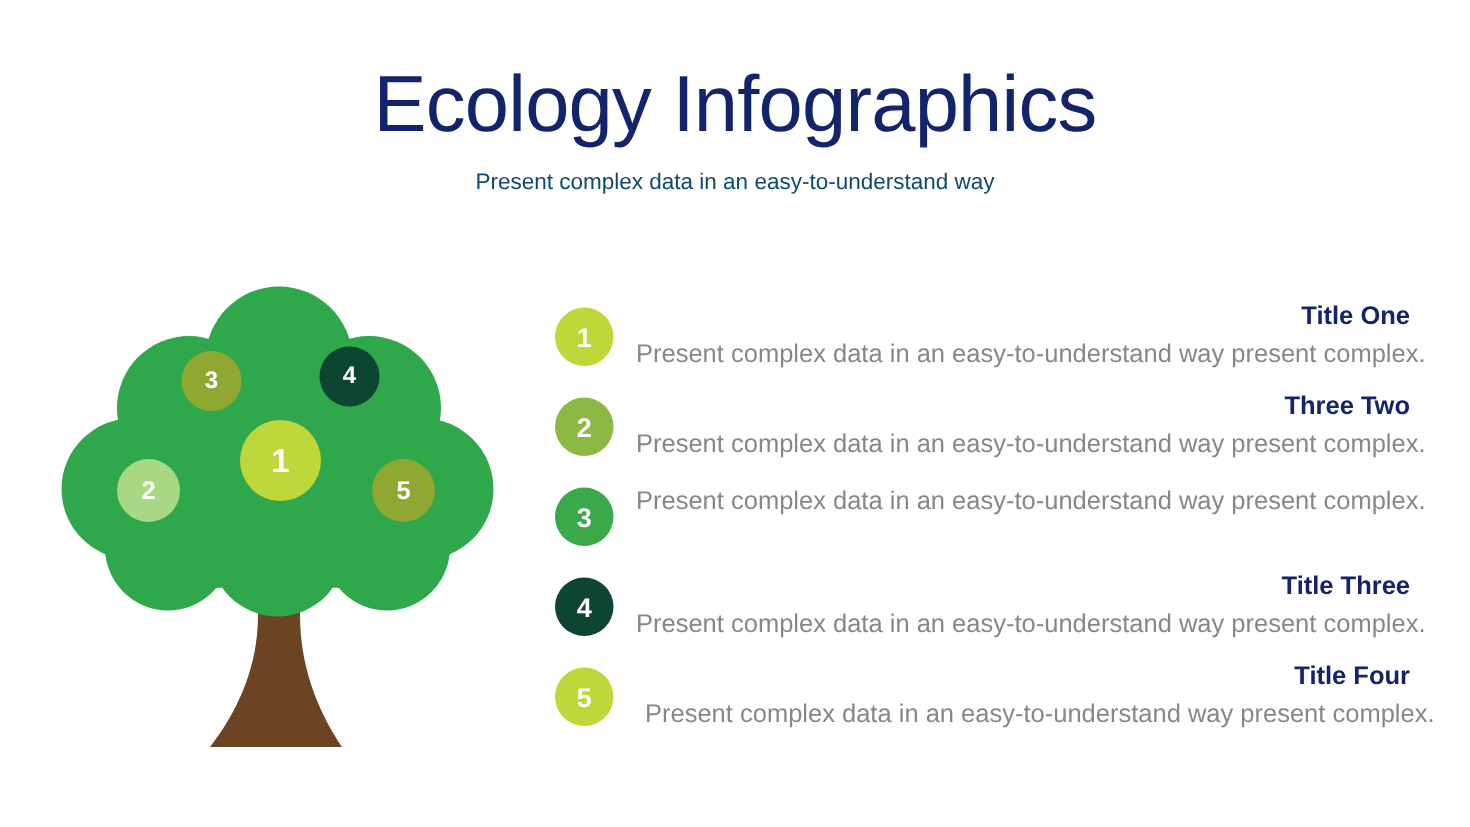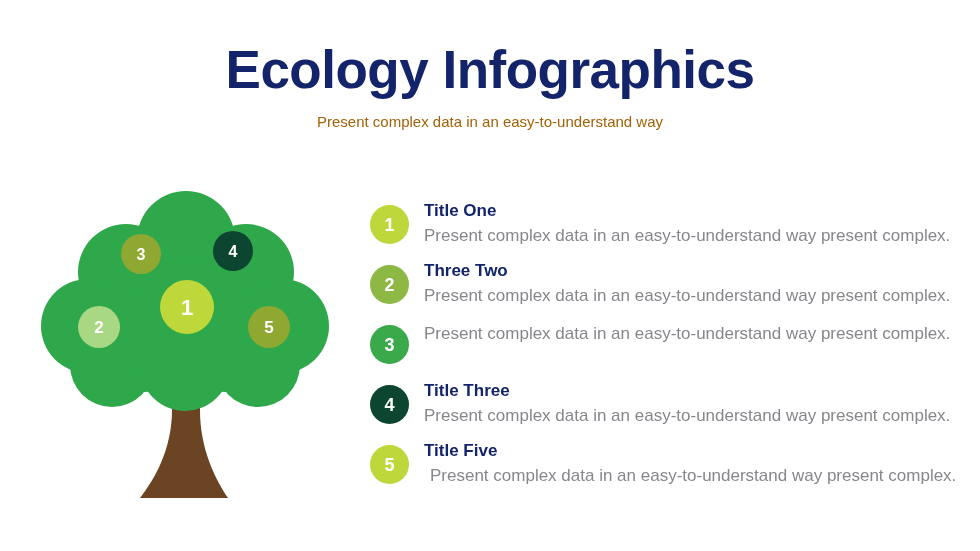--- a/index.html
+++ b/index.html
@@ -23,31 +23,31 @@
     position: absolute;
     left: 0;
     top: 40px;
     width: 980px;
     text-align: center;
   }
   .deck-title {
     margin: 0;
     font-size: 53px;
     line-height: 60px;
-    font-weight: 700;
+    font-weight: 400;
     letter-spacing: -0.5px;
     color: #14246b;
     font-family: "Liberation Sans", sans-serif;
   }
   .deck-subtitle {
     margin: 12px 0 0 0;
     font-size: 15px;
     line-height: 20px;
     font-weight: 400;
-    color: #a16207;
+    color: #0c4a6e;
   }
 
   
   .tree-wrap {
     position: absolute;
     left: 40px;
     top: 180px;
     width: 290px;
     height: 335px;
   }
@@ -95,20 +95,21 @@
   .item-body {
     margin-left: 54px;
     padding-top: 2px;
   }
   .item-title {
     margin: 0;
     font-size: 17px;
     line-height: 22px;
     font-weight: 700;
     color: #14246b;
+    text-align: right;
   }
   .item-desc {
     margin: 5px 0 0 0;
     font-size: 17px;
     line-height: 18px;
     font-weight: 400;
     color: #85878c;
     white-space: nowrap;
   }
   .item-desc.indented {
@@ -220,19 +221,19 @@
         <p class="item-title">Title Three</p>
         <p class="item-desc">Present complex data in an easy-to-understand way present complex.</p>
       </div>
     </div>
 
     <div class="list-item">
       <div class="item-badge" style="background: rgb(190, 215, 58);">
         <span>5</span>
       </div>
       <div class="item-body">
-        <p class="item-title">Title Five</p>
+        <p class="item-title">Title Four</p>
         <p class="item-desc indented">Present complex data in an easy-to-understand way present complex.</p>
       </div>
     </div>
 
   </div>
 </div>
 
 </body></html>

